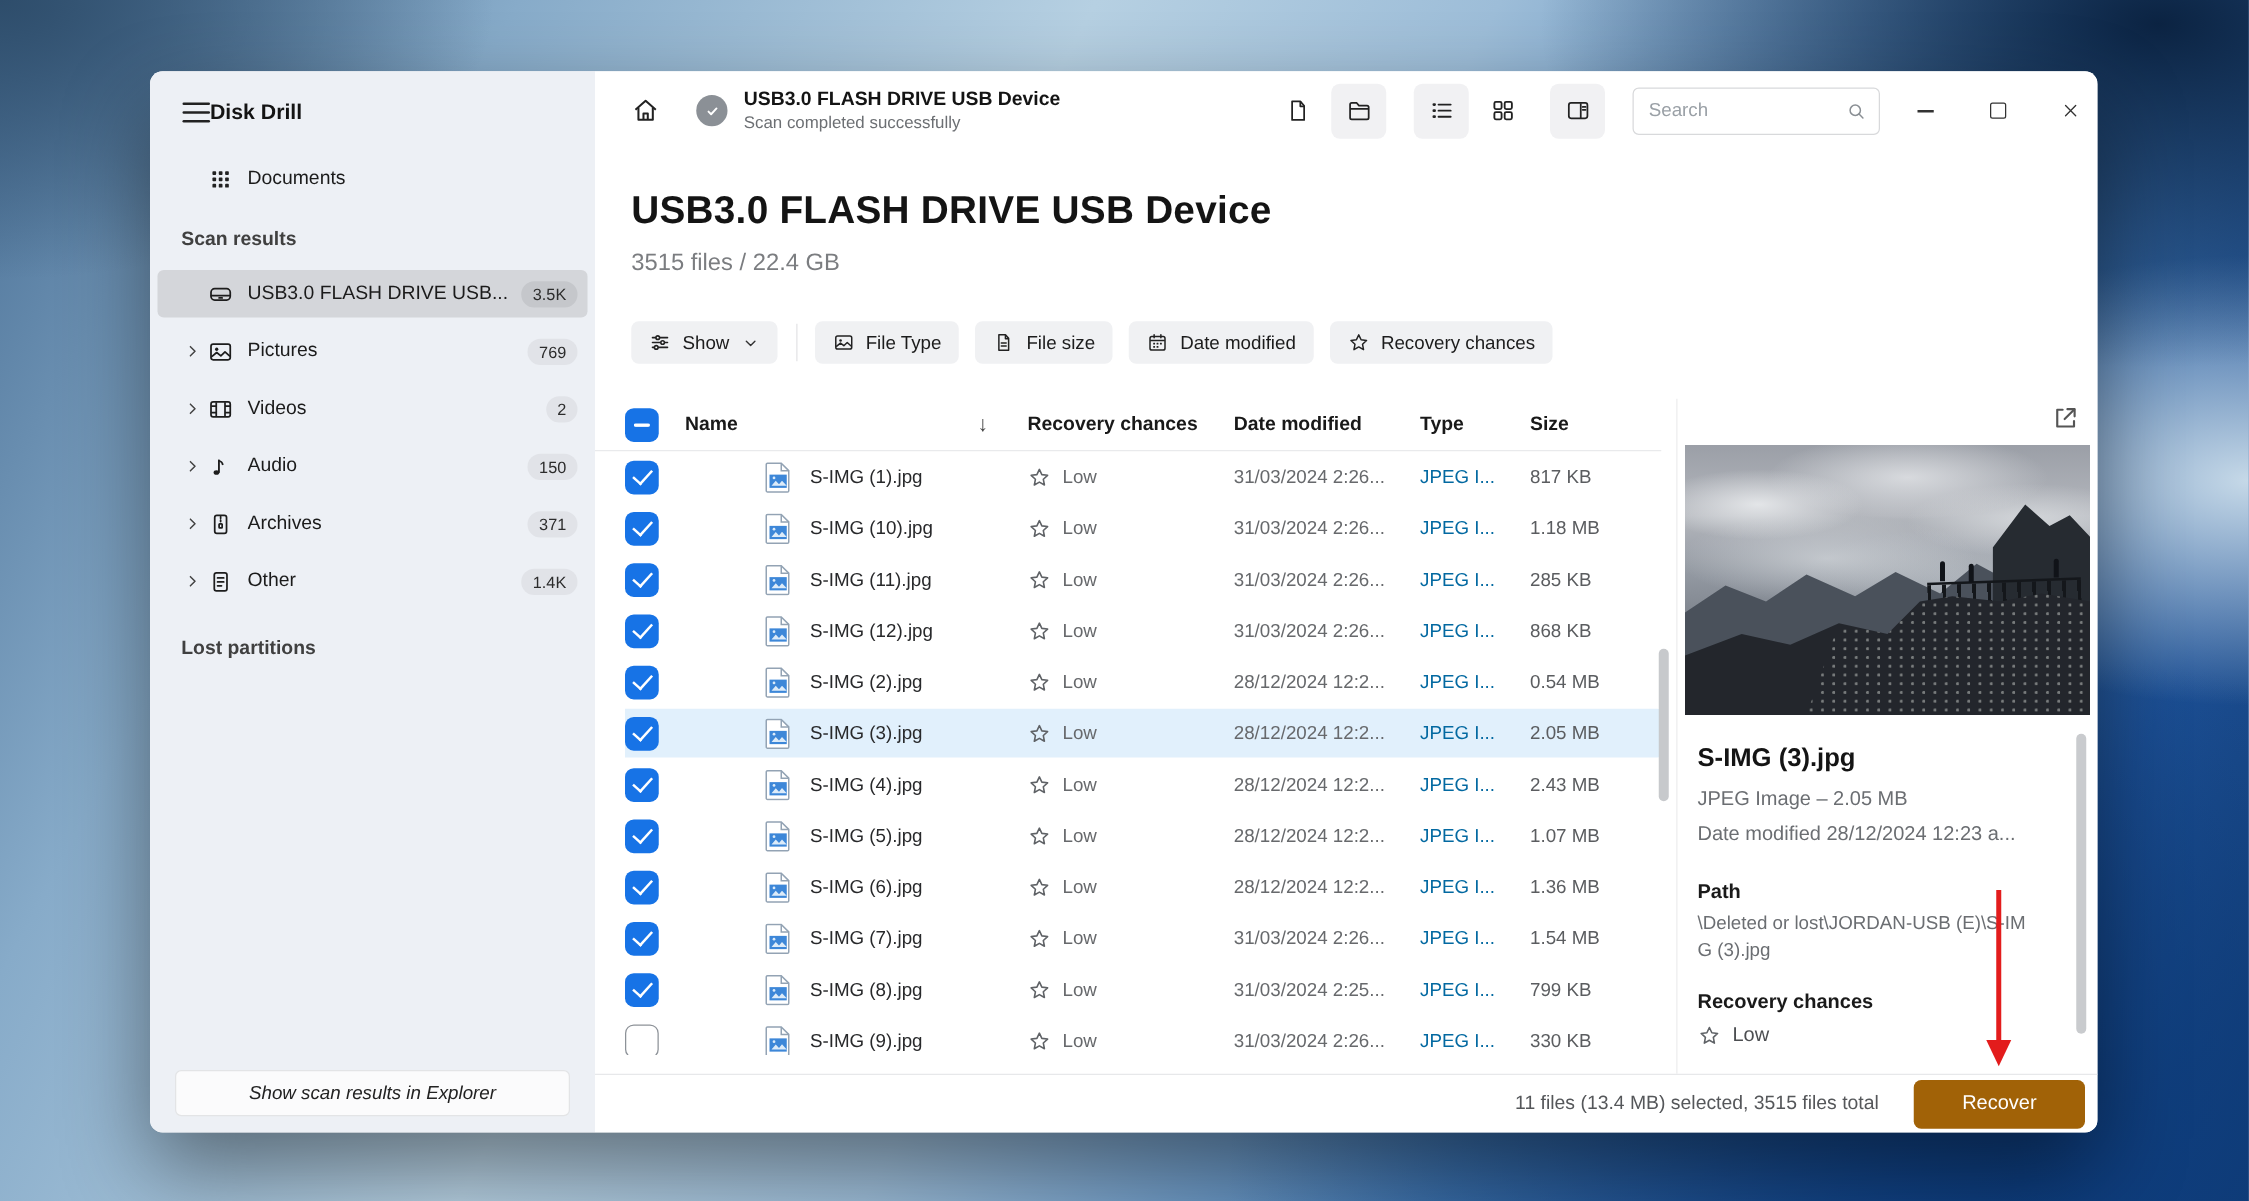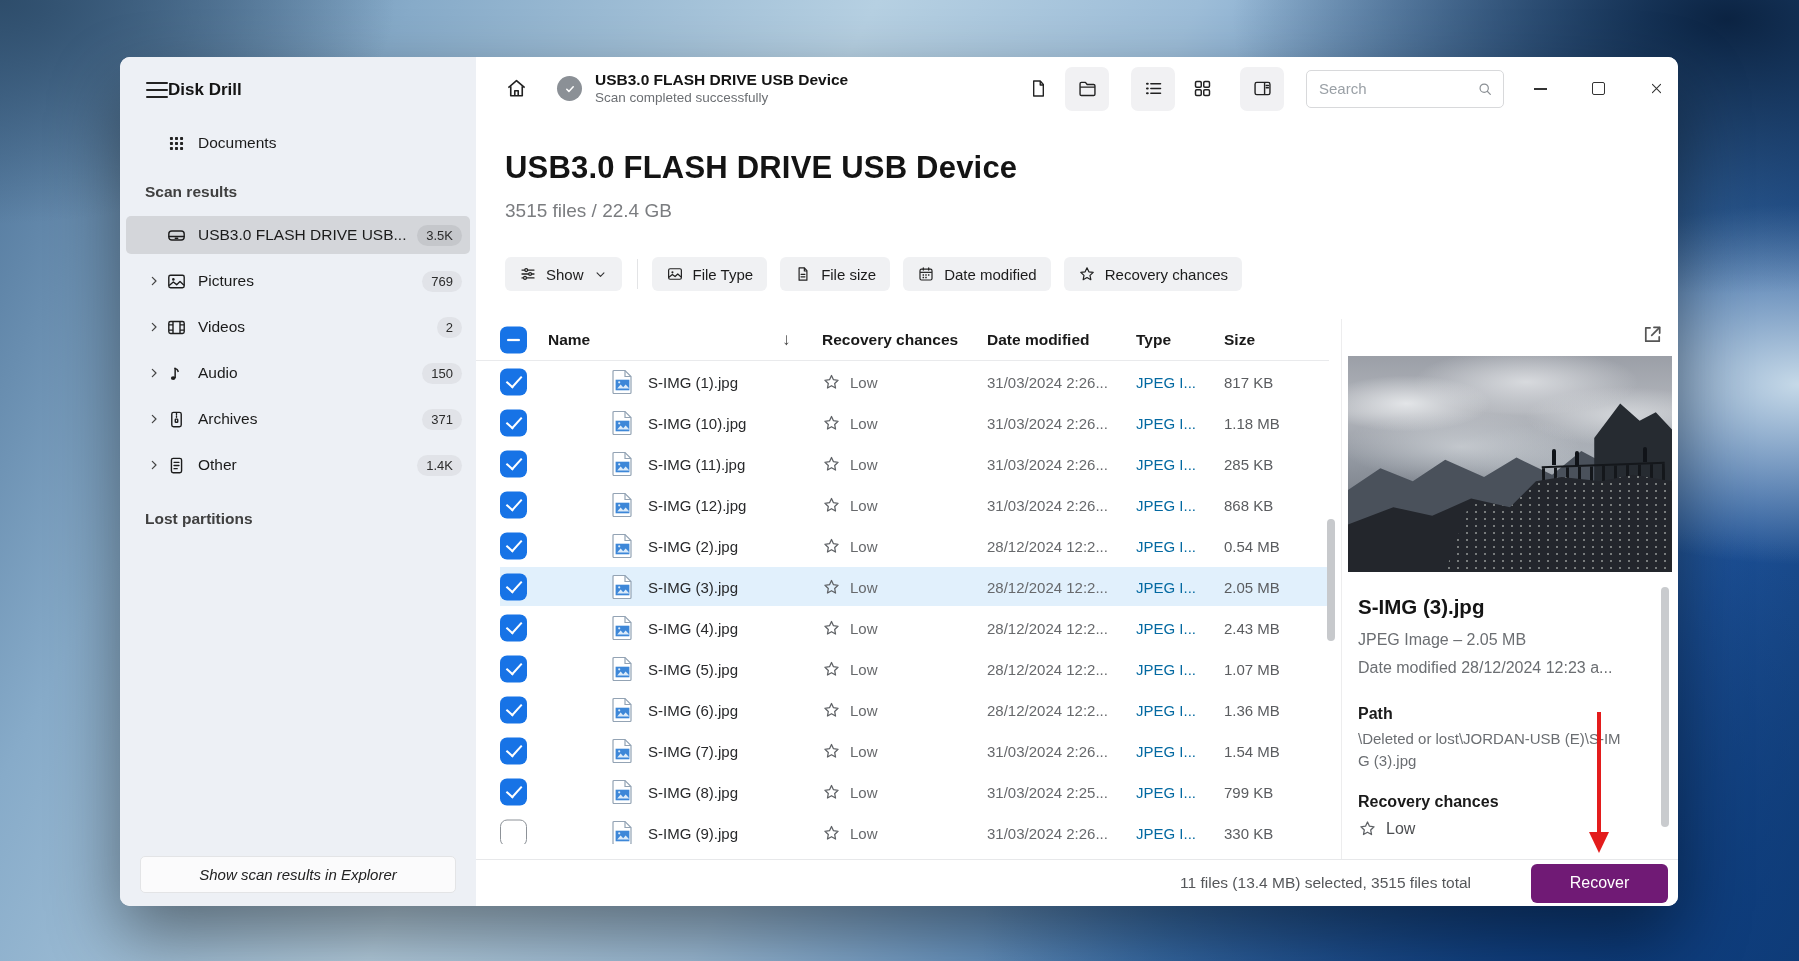--- a/index.html
+++ b/index.html
@@ -160,21 +160,21 @@
   .pv-path-label { position:absolute; left:16px; top:386px; font-size:16px; font-weight:700; color:#1a1a1a; }
   .pv-path { position:absolute; left:16px; top:409px; width:268px; font-size:15px; color:#6b6e72; line-height:22px; word-break:break-all; }
   .pv-chances-label { position:absolute; left:16px; top:474px; font-size:16px; font-weight:700; color:#1a1a1a; }
   .pv-chances { position:absolute; left:16px; top:500px; font-size:16px; color:#4c4e51; display:flex; align-items:center; gap:9px; }
   .pv-chances svg { width:19px; height:19px; color:#5f6266; }
   .pv-scroll { position:absolute; right:9px; top:268px; width:8px; height:240px; background:#c9cbce; border-radius:4px; }
 
   
   .footer { height:47px; border-top:1px solid #e7e8ea; display:flex; align-items:center; justify-content:flex-end; padding-right:10px; flex:none; }
   .f-summary { font-size:15.5px; color:#55575a; margin-right:28px; }
-  .recover-btn { width:137px; height:39px; border:none; border-radius:6px; background:#701a75; color:#fff; font-size:16px; font-family:"Liberation Sans", sans-serif; cursor:pointer;margin-left:32px; }
+  .recover-btn { width:137px; height:39px; border:none; border-radius:6px; background:#a16207; color:#fff; font-size:16px; font-family:"Liberation Sans", sans-serif; cursor:pointer; }
 
   
   .arrow { position:absolute; left:1597px; top:712px; width:4px; height:122px; background:#e31c1c; z-index:50; }
   .arrow-head { position:absolute; left:1589px; top:832px; width:0; height:0; z-index:50;
     border-left:10px solid transparent; border-right:10px solid transparent; border-top:21px solid #e31c1c; }
 </style>
 </head>
 <body>
 
 <svg class="hidden-svg" xmlns="http://www.w3.org/2000/svg">

